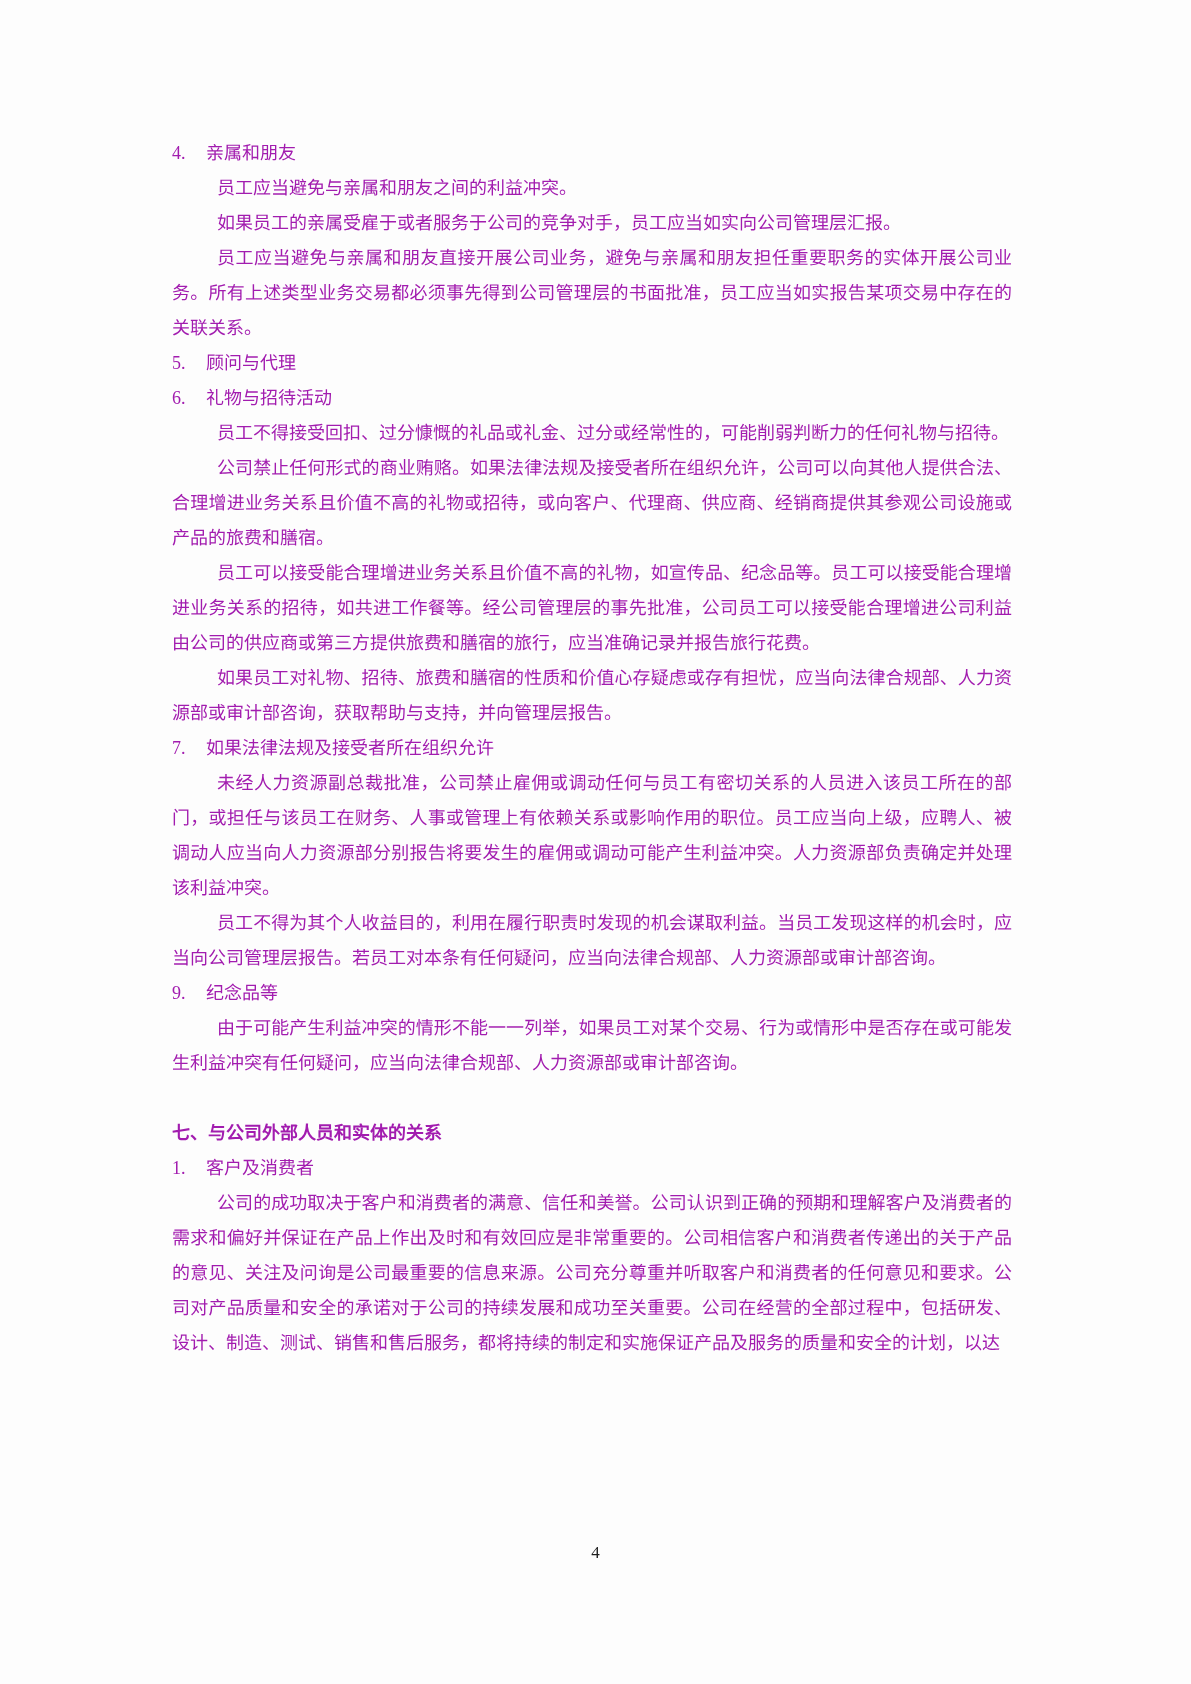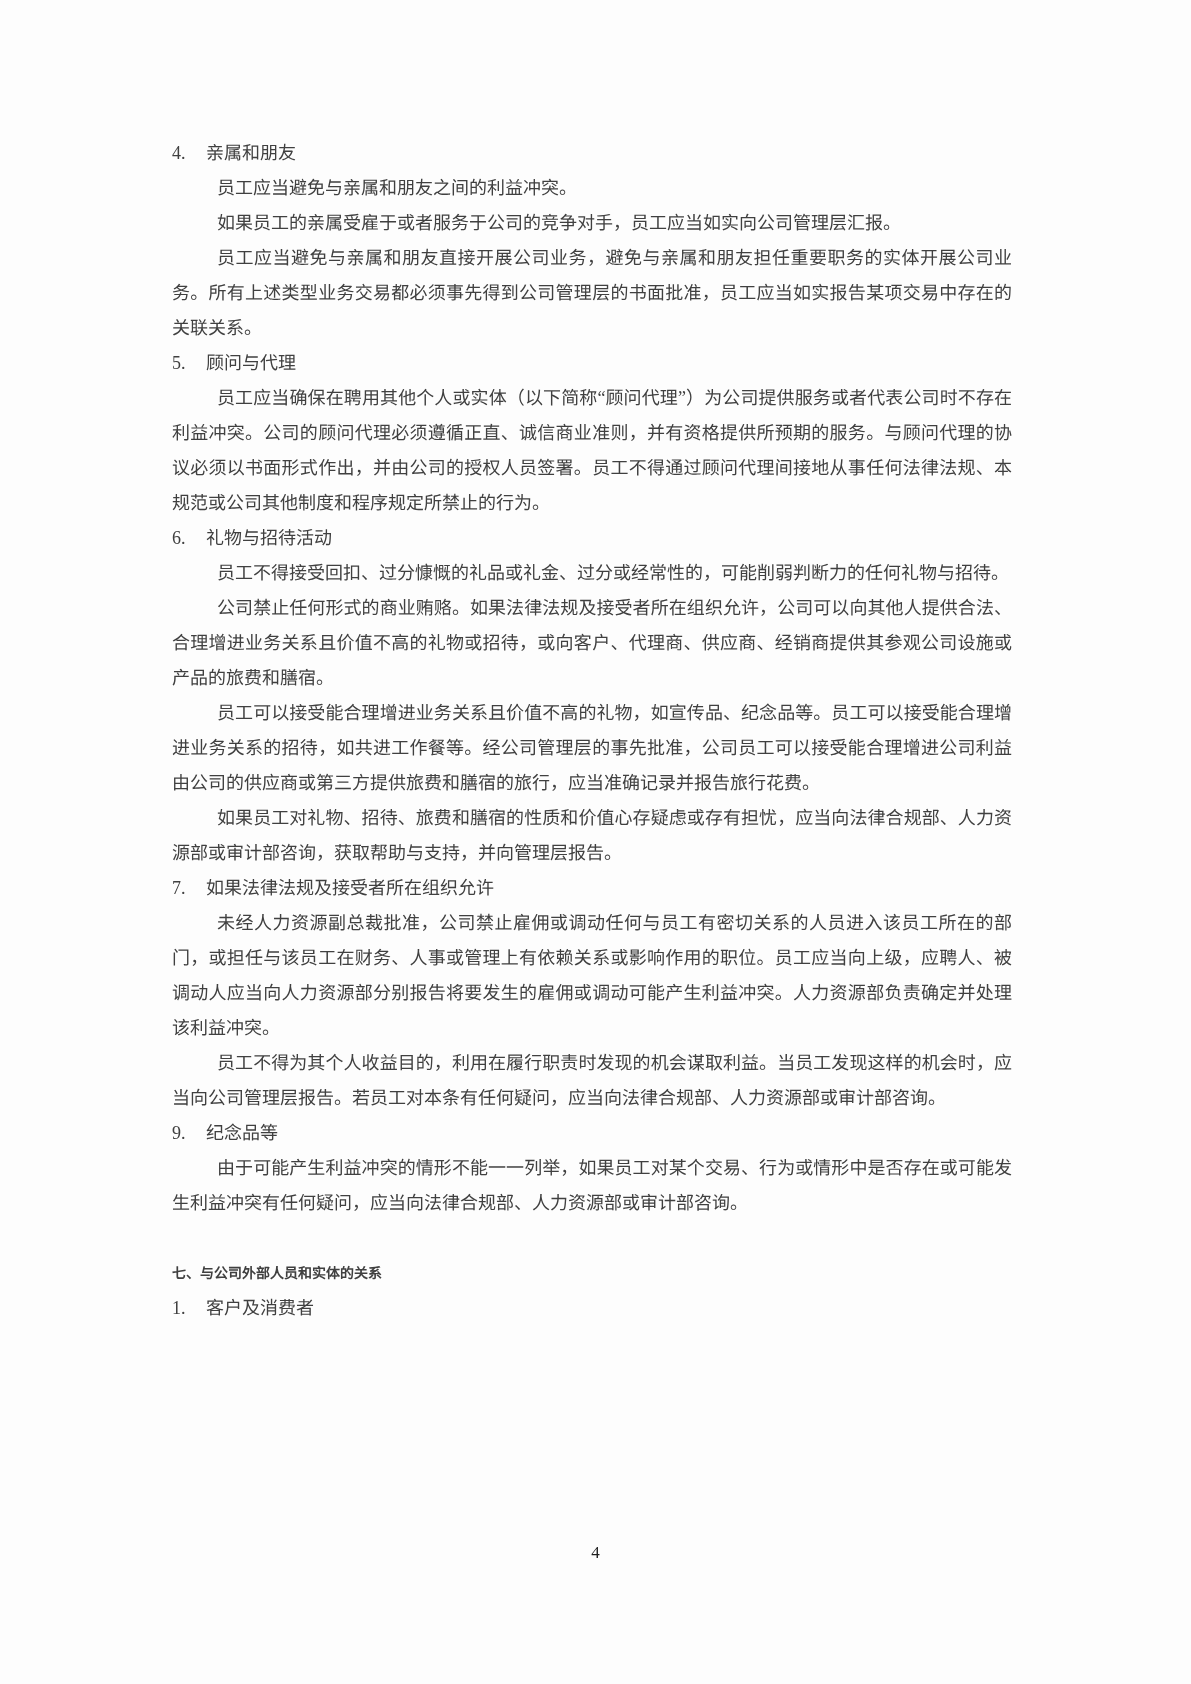--- a/index.html
+++ b/index.html
@@ -18,37 +18,37 @@
     background: #fdfdfd;
     overflow: hidden;
   }
   .content {
     position: absolute;
     left: 172px;
     top: 136px;
     width: 840px;
     font-size: 18px;
     line-height: 35px;
-    color: #404040;
+    color: #a21caf;
     text-align: justify;
   }
   .para {
     margin: 0;
     text-indent: 45px;
   }
   .item {
     text-align: left;
   }
   .item .num {
     display: inline-block;
     width: 34px;
   }
   .section-heading {
     margin: 35px 0 0 0;
-    font-size: 14px;
+    font-size: 18px;
     font-weight: bold;
     line-height: 35px;
     text-align: left;
   }
   .page-number {
     position: absolute;
     top: 1535px;
     left: 0;
     width: 1191px;
     text-align: center;
@@ -60,28 +60,28 @@
 </head>
 <body>
 
 <div class="page">
   <main class="content" id="content">
       <div class="item"><span class="num">4.</span><span>亲属和朋友</span></div>
       <p class="para">员工应当避免与亲属和朋友之间的利益冲突。</p>
       <p class="para">如果员工的亲属受雇于或者服务于公司的竞争对手，员工应当如实向公司管理层汇报。</p>
       <p class="para">员工应当避免与亲属和朋友直接开展公司业务，避免与亲属和朋友担任重要职务的实体开展公司业务。所有上述类型业务交易都必须事先得到公司管理层的书面批准，员工应当如实报告某项交易中存在的关联关系。</p>
       <div class="item"><span class="num">5.</span><span>顾问与代理</span></div>
-      <p class="para">员工应当确保在聘用其他个人或实体（以下简称“顾问代理”）为公司提供服务或者代表公司时不存在利益冲突。公司的顾问代理必须遵循正直、诚信商业准则，并有资格提供所预期的服务。与顾问代理的协议必须以书面形式作出，并由公司的授权人员签署。员工不得通过顾问代理间接地从事任何法律法规、本规范或公司其他制度和程序规定所禁止的行为。</p>
       <div class="item"><span class="num">6.</span><span>礼物与招待活动</span></div>
       <p class="para">员工不得接受回扣、过分慷慨的礼品或礼金、过分或经常性的，可能削弱判断力的任何礼物与招待。</p>
       <p class="para">公司禁止任何形式的商业贿赂。如果法律法规及接受者所在组织允许，公司可以向其他人提供合法、合理增进业务关系且价值不高的礼物或招待，或向客户、代理商、供应商、经销商提供其参观公司设施或产品的旅费和膳宿。</p>
       <p class="para">员工可以接受能合理增进业务关系且价值不高的礼物，如宣传品、纪念品等。员工可以接受能合理增进业务关系的招待，如共进工作餐等。经公司管理层的事先批准，公司员工可以接受能合理增进公司利益由公司的供应商或第三方提供旅费和膳宿的旅行，应当准确记录并报告旅行花费。</p>
       <p class="para">如果员工对礼物、招待、旅费和膳宿的性质和价值心存疑虑或存有担忧，应当向法律合规部、人力资源部或审计部咨询，获取帮助与支持，并向管理层报告。</p>
       <div class="item"><span class="num">7.</span><span>如果法律法规及接受者所在组织允许</span></div>
       <p class="para">未经人力资源副总裁批准，公司禁止雇佣或调动任何与员工有密切关系的人员进入该员工所在的部门，或担任与该员工在财务、人事或管理上有依赖关系或影响作用的职位。员工应当向上级，应聘人、被调动人应当向人力资源部分别报告将要发生的雇佣或调动可能产生利益冲突。人力资源部负责确定并处理该利益冲突。</p>
       <p class="para">员工不得为其个人收益目的，利用在履行职责时发现的机会谋取利益。当员工发现这样的机会时，应当向公司管理层报告。若员工对本条有任何疑问，应当向法律合规部、人力资源部或审计部咨询。</p>
       <div class="item"><span class="num">9.</span><span>纪念品等</span></div>
       <p class="para">由于可能产生利益冲突的情形不能一一列举，如果员工对某个交易、行为或情形中是否存在或可能发生利益冲突有任何疑问，应当向法律合规部、人力资源部或审计部咨询。</p>
       <h2 class="section-heading">七、与公司外部人员和实体的关系</h2>
       <div class="item"><span class="num">1.</span><span>客户及消费者</span></div>
+      <p class="para">公司的成功取决于客户和消费者的满意、信任和美誉。公司认识到正确的预期和理解客户及消费者的需求和偏好并保证在产品上作出及时和有效回应是非常重要的。公司相信客户和消费者传递出的关于产品的意见、关注及问询是公司最重要的信息来源。公司充分尊重并听取客户和消费者的任何意见和要求。公司对产品质量和安全的承诺对于公司的持续发展和成功至关重要。公司在经营的全部过程中，包括研发、设计、制造、测试、销售和售后服务，都将持续的制定和实施保证产品及服务的质量和安全的计划，以达</p>
     </main>
   <div class="page-number">4</div>
 </div>
 
 </body></html>

